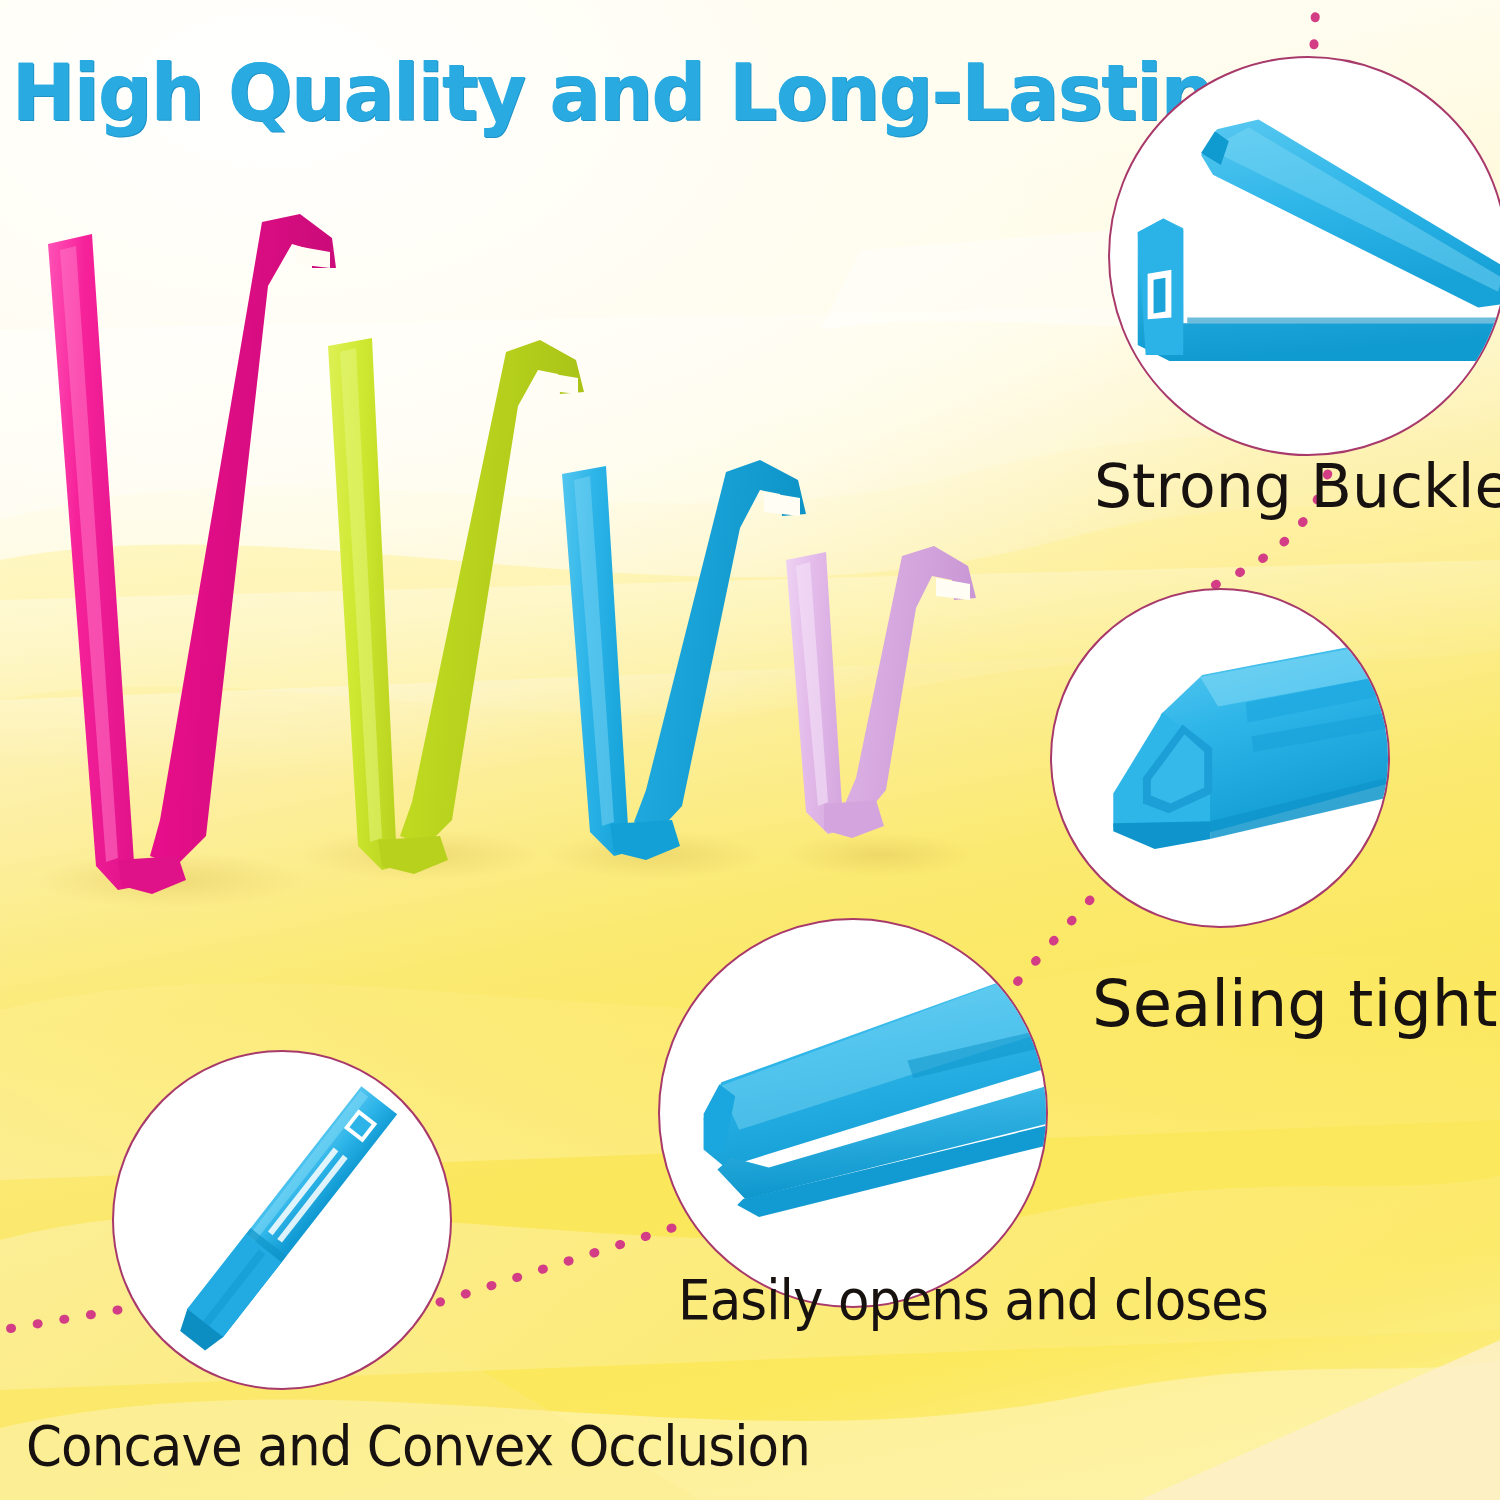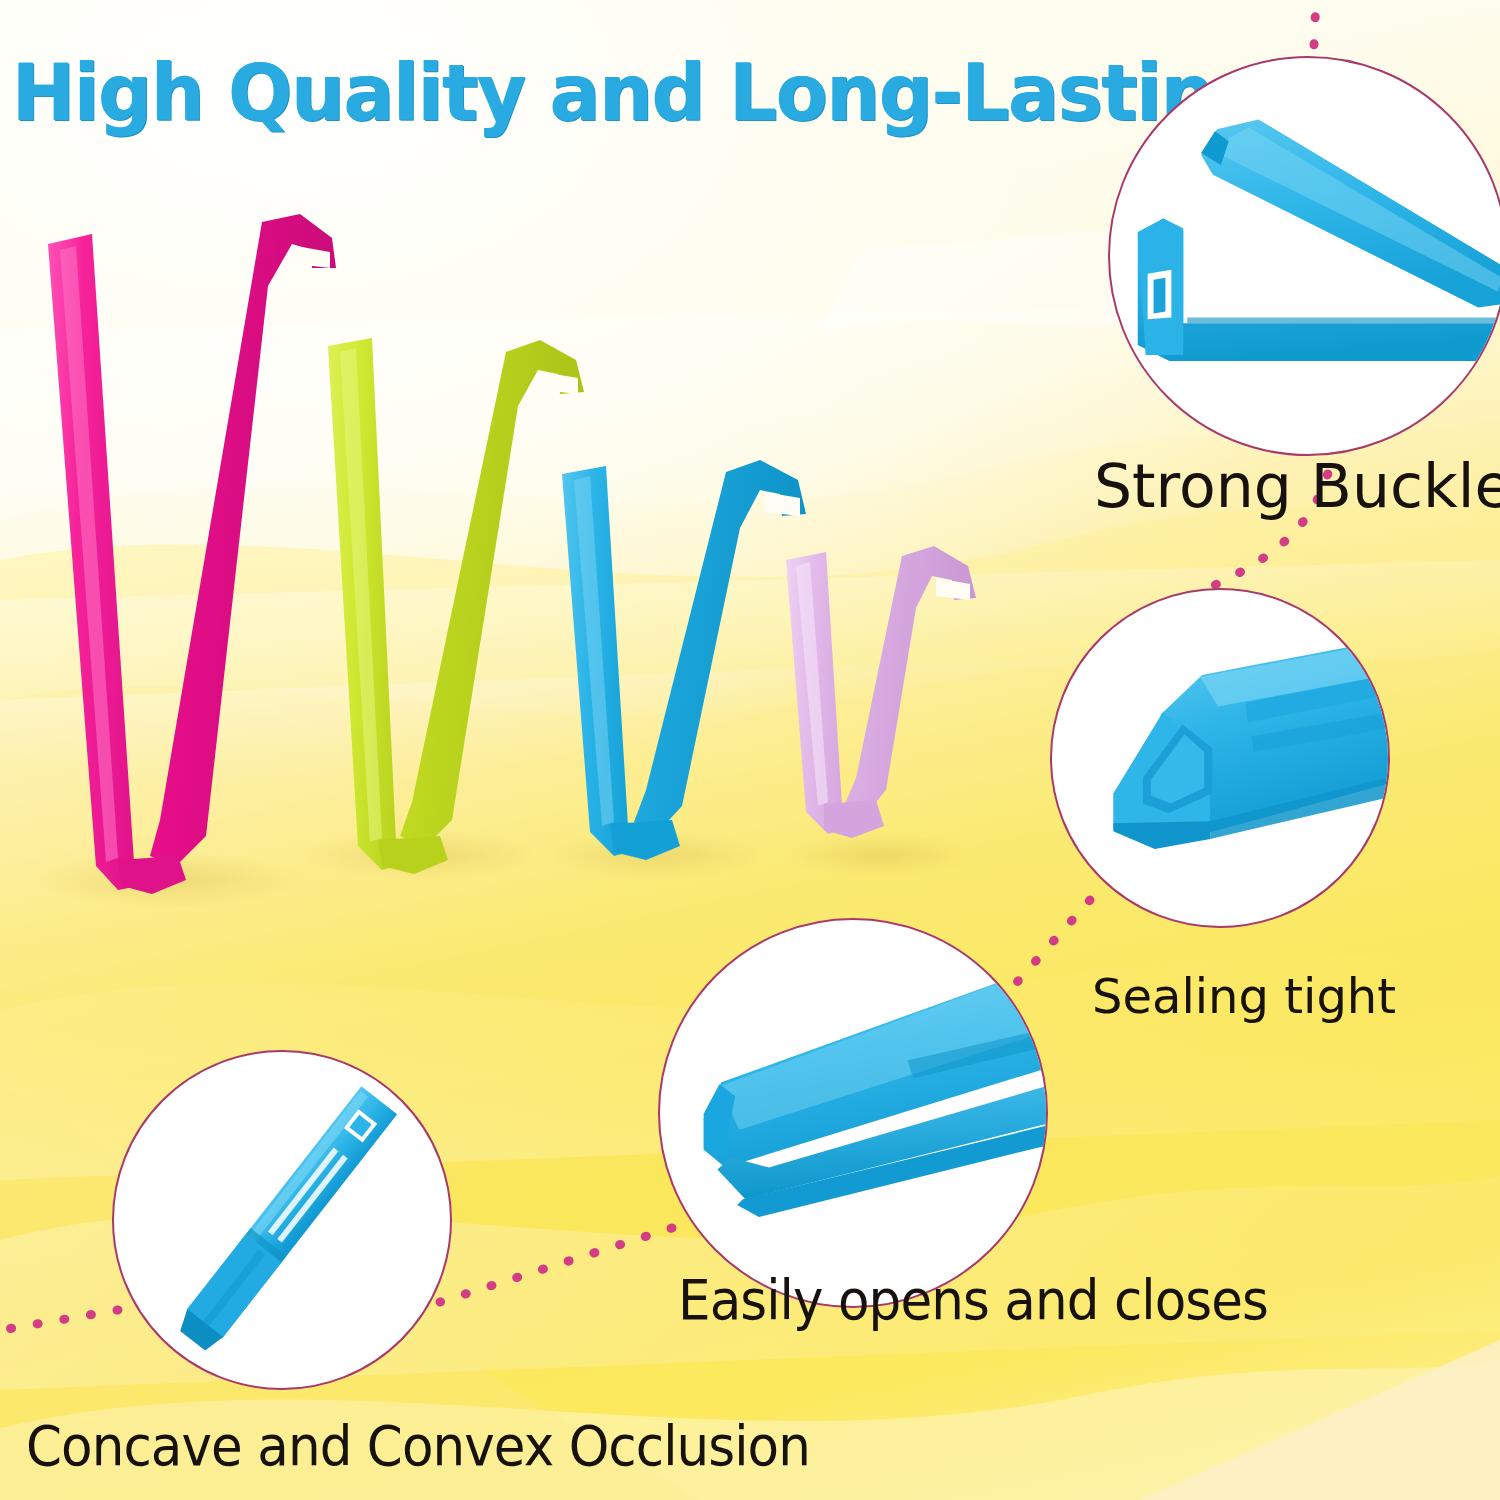--- a/index.html
+++ b/index.html
@@ -65,21 +65,21 @@
   
   .caption {
     position: absolute;
     font-family: "DejaVu Sans", sans-serif;
     font-weight: 400;
     color: #17120f;
     white-space: nowrap;
     line-height: 1;
   }
   #cap-strong-buckle { left: 1094px; top: 456px; font-size: 60px; letter-spacing: 0px; }
-  #cap-sealing-tight { left: 1092px; top: 972px; font-size: 48px; letter-spacing: 0px; }
+  #cap-sealing-tight { left: 1092px; top: 972px; font-size: 64px; letter-spacing: 0px; }
   #cap-easily-opens  { left: 678px;  top: 1272px; font-size: 56px; letter-spacing: -1px; transform: scaleX(0.92); transform-origin: left top; }
   #cap-concave       { left: 26px;   top: 1418px; font-size: 56px; letter-spacing: -1px; transform: scaleX(0.92); transform-origin: left top; }
 
   
   .connectors { position: absolute; inset: 0; pointer-events: none; }
 </style>
 </head>
 <body>
 
 <div id="stage">

